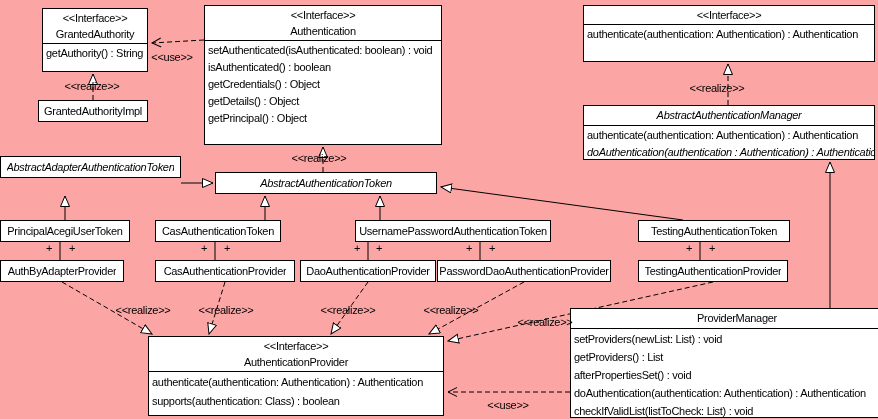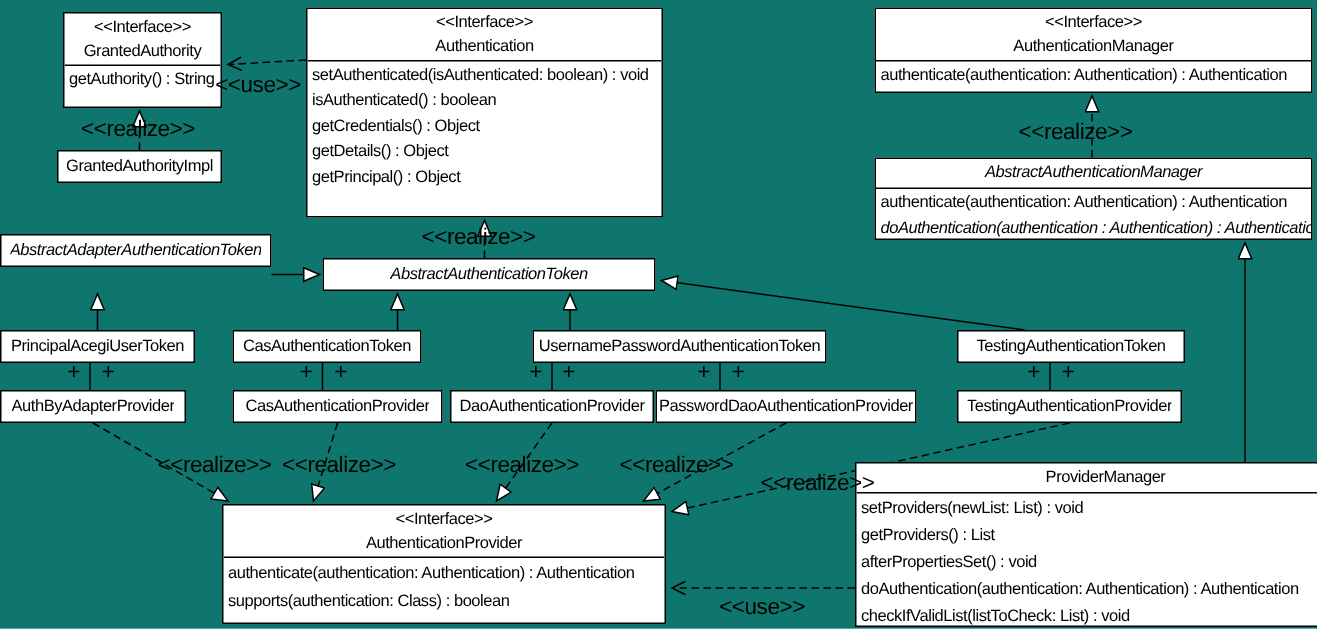--- a/index.html
+++ b/index.html
@@ -1,35 +1,35 @@
 <!DOCTYPE html>
 <html><head>
 <meta charset="utf-8">
 <style>
   * { margin:0; padding:0; box-sizing:border-box; }
   html,body { width:878px; height:419px; }
   body { background:#f0f0f0; font-family:"Liberation Sans", sans-serif; color:#000; }
-  .canvas { position:relative; width:878px; height:419px; background:#0f766e; overflow:hidden; }
+  .canvas { position:relative; width:878px; height:419px; background:#fca5a5; overflow:hidden; }
   svg.edges { position:absolute; left:0; top:0; z-index:1; }
   .uml-class { position:absolute; background:#fff; border:1px solid #000; z-index:2;
                font-size:11px; letter-spacing:-0.3px; overflow:hidden; }
   .hdr { text-align:center; padding-top:2px; }
   .hdr .stereo { line-height:15px; white-space:nowrap; }
   .hdr .cname  { line-height:16px; white-space:nowrap; }
   .with-methods .hdr { border-bottom:1px solid #000; padding-bottom:1px; }
   .single .hdr { padding-top:1px; }
   .single .hdr .cname { line-height:17px; }
   .methods { padding-top:1px; }
   .methods .m { line-height:17px; padding:0 3px; white-space:nowrap; overflow:hidden; }
   .m-tall .methods .m { line-height:19px; }
   .m-18 .methods .m { line-height:18px; }
   .name-only { display:flex; align-items:center; justify-content:center; }
   .name-only .cname { white-space:nowrap; overflow:hidden; }
   .italic { font-style:italic; }
-  .edge-label { position:absolute; z-index:3; font-size:15px; letter-spacing:-0.3px;
+  .edge-label { position:absolute; z-index:3; font-size:11px; letter-spacing:-0.3px;
                 transform:translate(-50%,-50%); white-space:nowrap; }
 </style>
 </head>
 <body>
 
 <div class="canvas">
 
   <svg class="edges" width="878" height="419">
     <defs>
       <marker id="tri" markerWidth="13" markerHeight="11" refX="11" refY="5" orient="auto" markerUnits="userSpaceOnUse">
@@ -89,21 +89,20 @@
       <div class="m">isAuthenticated() : boolean</div>
       <div class="m">getCredentials() : Object</div>
       <div class="m">getDetails() : Object</div>
       <div class="m">getPrincipal() : Object</div>
     </div>
   </div>
 
   <div class="uml-class with-methods" style="left:583px;top:5px;width:292px;height:57px">
     <div class="hdr">
       <div class="stereo">&lt;&lt;Interface&gt;&gt;</div>
-      <div class="cname">AuthenticationManager</div>
     </div>
     <div class="methods">
       <div class="m">authenticate(authentication: Authentication) : Authentication</div>
     </div>
   </div>
 
   <div class="uml-class with-methods single" style="left:583px;top:105px;width:292px;height:55px">
     <div class="hdr">
       <div class="cname italic">AbstractAuthenticationManager</div>
     </div>

